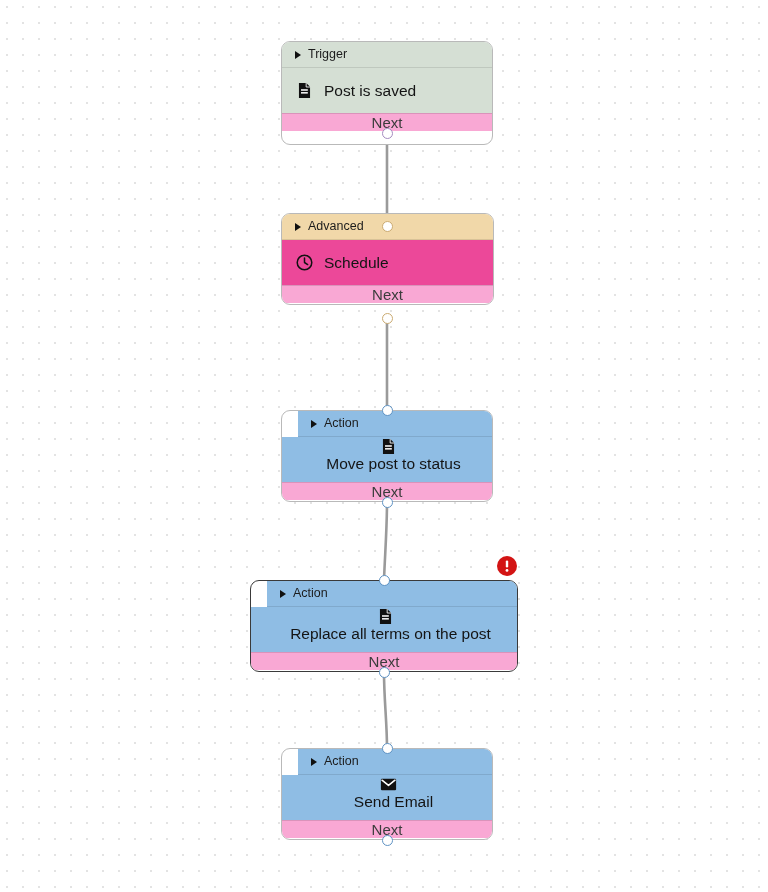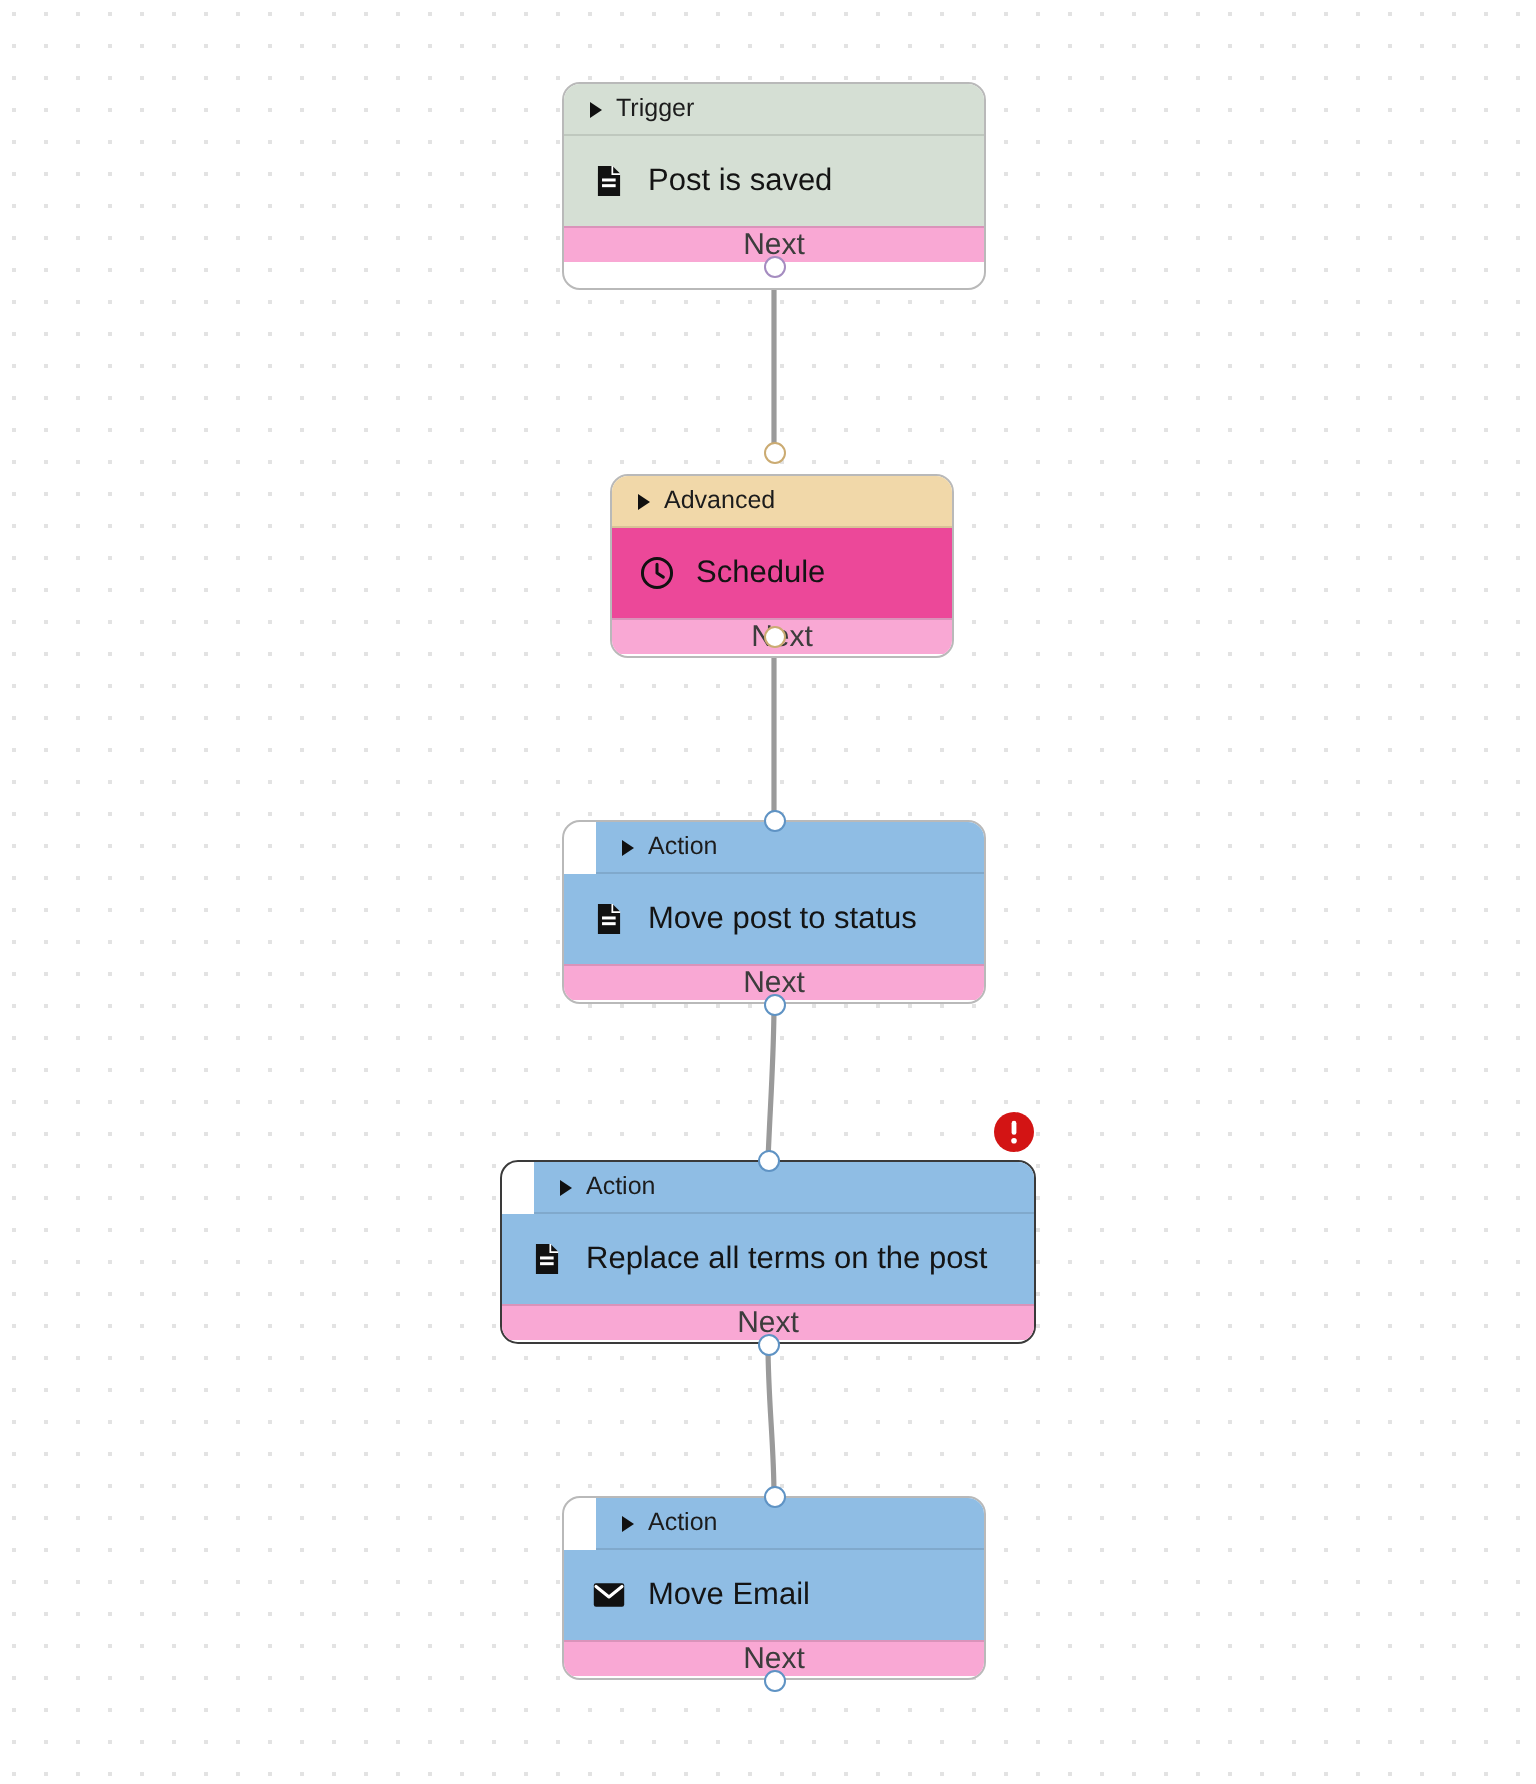--- a/index.html
+++ b/index.html
@@ -104,21 +104,21 @@
   }
 
   
   .pal-trigger .node-header { background: #d5dfd4; }
   .pal-trigger .node-body   { background: #d5dfd4; align-items: center; }
 
   .pal-advanced .node-header { background: #f1d8a9; }
   .pal-advanced .node-body   { background: #ec4899; }
 
   .pal-action .node-header { background: #8fbde4; margin-left: 16px; }
-  .pal-action .node-body   { background: #8fbde4; }
+  .pal-action .node-body   { background: #8fbde4; flex-direction: column; }
 
   
   .handle {
     position: absolute;
     width: 11px;
     height: 11px;
     border-radius: 50%;
     background: #ffffff;
     box-sizing: border-box;
   }
@@ -165,21 +165,21 @@
         <path d="M14.1 2.6v5.0h5.0" fill="none" stroke="#ffffff" stroke-width="1.1"></path>
         <rect x="7.6" y="10.4" width="8.6" height="1.9" fill="#ffffff"></rect>
         <rect x="7.6" y="14.0" width="8.6" height="1.9" fill="#ffffff"></rect>
       </svg>
       <span class="node-title">Post is saved</span>
     </div>
     <div class="node-footer">Next</div>
   </div>
   <div class="handle source-purple" style="left:381.5px; top:127.5px;"></div>
 
-  <div class="node pal-advanced" style="left:281px; top:237px; width:172px; height:92px;margin-left:24px;">
+  <div class="node pal-advanced" style="left:281px; top:213px; width:213px; height:92px;">
     <div class="node-header">
       <span class="caret"></span>
       <span class="node-header-label">Advanced</span>
     </div>
     <div class="node-body">
       <svg class="node-icon" viewBox="0 0 24 24">
         <circle cx="12" cy="12" r="9.2" fill="none" stroke="#111111" stroke-width="1.9"></circle>
         <path d="M12 6.4V12l4.0 2.6" fill="none" stroke="#111111" stroke-width="1.9" stroke-linecap="round" stroke-linejoin="round"></path>
       </svg>
       <span class="node-title">Schedule</span>
@@ -237,20 +237,20 @@
   <div class="node pal-action" style="left:281px; top:748px; width:212px; height:92px;">
     <div class="node-header">
       <span class="caret"></span>
       <span class="node-header-label">Action</span>
     </div>
     <div class="node-body">
       <svg class="node-icon" viewBox="0 0 24 24">
         <rect x="2.4" y="4.6" width="19.2" height="14.8" rx="1.4" fill="#111111"></rect>
         <path d="M3.8 6.6l8.2 6.6 8.2-6.6" fill="none" stroke="#ffffff" stroke-width="2.0" stroke-linecap="round" stroke-linejoin="round"></path>
       </svg>
-      <span class="node-title">Move Email</span>
+      <span class="node-title">Send Email</span>
     </div>
     <div class="node-footer">Next</div>
   </div>
   <div class="handle target-blue" style="left:381.5px; top:742.5px;"></div>
   <div class="handle source-blue" style="left:381.5px; top:834.5px;"></div>
 
 </div>
 
 </body></html>

